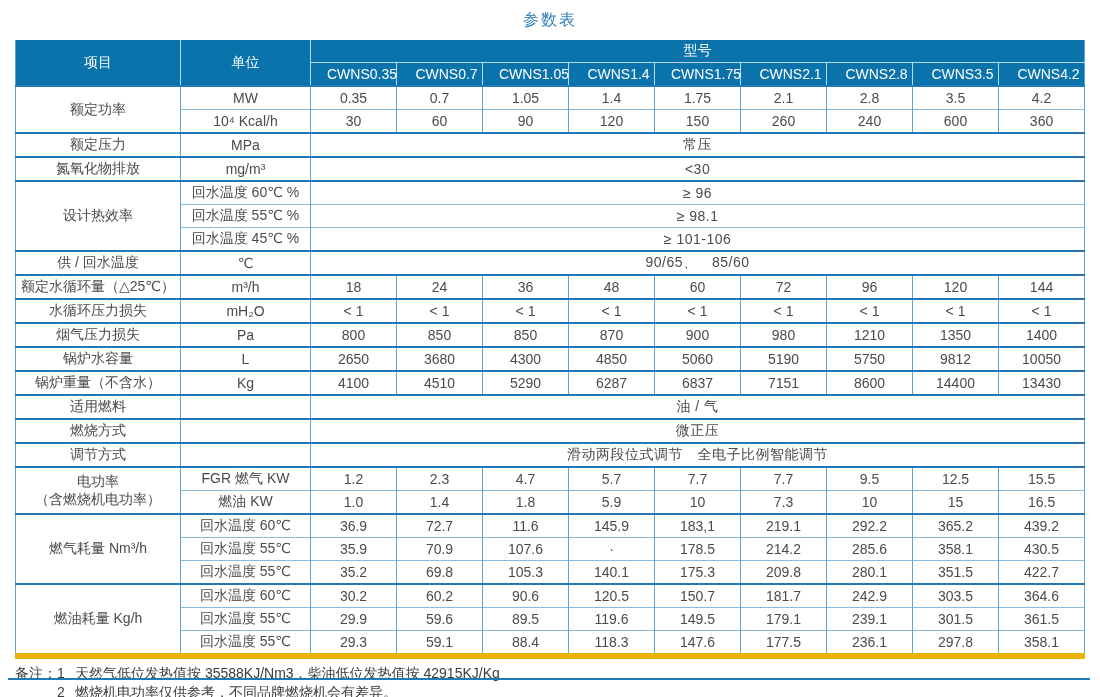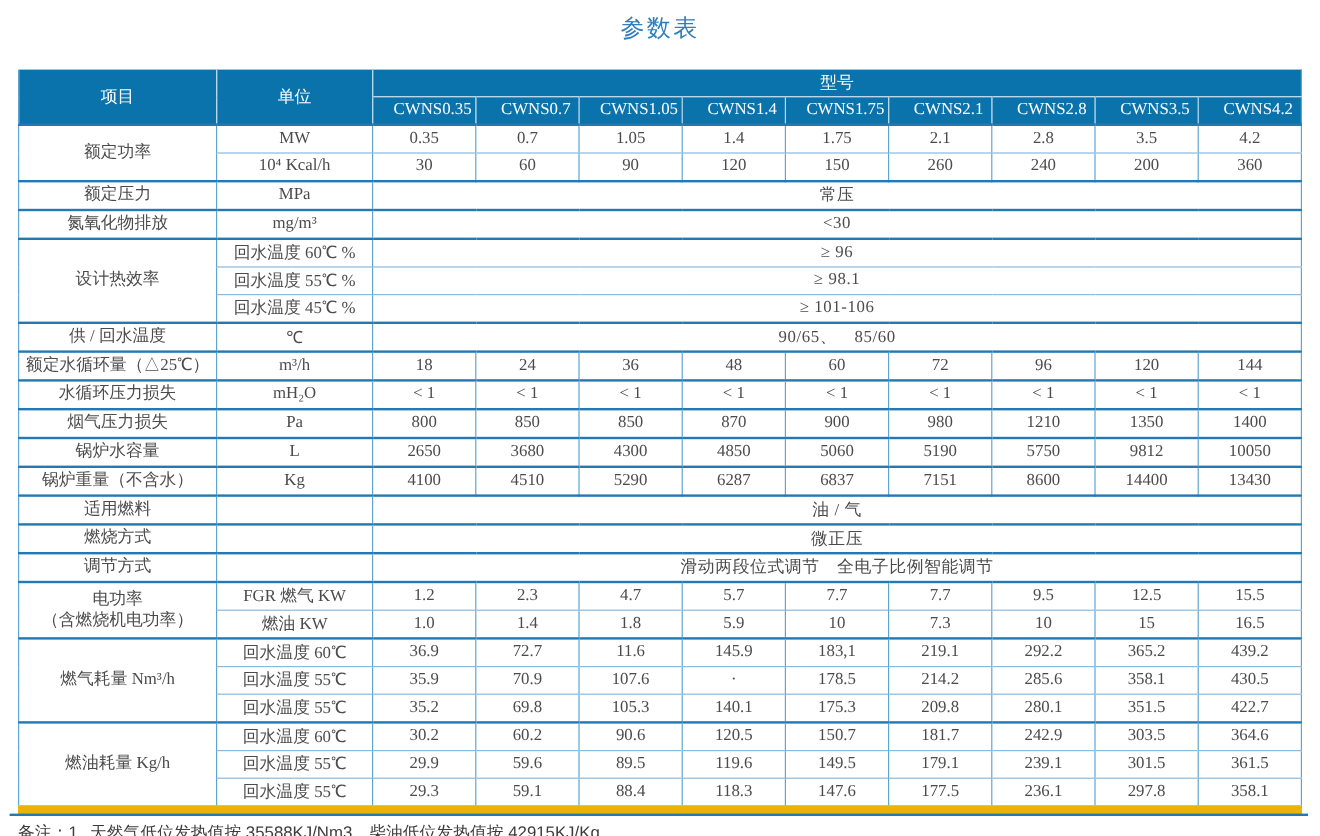--- a/index.html
+++ b/index.html
@@ -1,30 +1,29 @@
 <!DOCTYPE html>
 <html><head>
 <meta charset="utf-8">
 <style>
   html,body { margin:0; padding:0; background:#ffffff; }
   body { width:1100px; height:697px; font-family:"Liberation Sans","DejaVu Sans",sans-serif; }
   .page { position:relative; width:1100px; height:697px; background:#fff; overflow:hidden; }
 
   .title {
-    text-align:center; color:#2e7fbb; font-size:20px; font-weight:400;
+    text-align:center; color:#2e7fbb; font-size:16px; font-weight:400;
     padding:10px 0 9px 0; letter-spacing:2px;
   }
 
   table.ptable {
     border-collapse:collapse; table-layout:fixed;
-    width:1070px; margin:12px 0 0 15px;
+    width:1070px; margin:0 0 0 15px;
     font-size:14px; color:#4b4b4b;
     border-left:1px solid #5fa5d2; border-right:1px solid #5fa5d2;
-    border-bottom:8px solid #eab308;
-    font-family:Liberation Serif, serif;
+    border-bottom:6px solid #eab308;
   }
 
   
   th {
     background:#0b73ac; color:#ffffff; font-weight:400; font-size:14px;
     padding:0 2px; height:22px; text-align:center;
     border-left:1px solid #b9d8eb;
   }
   th.first { border-left:none; }
   th.model { border-top:1px solid #b9d8eb;padding-left:16px; }
@@ -108,21 +107,21 @@
     </tr>
     <tr>
       <td class="unit">10⁴ Kcal/h</td>
       <td>30</td>
       <td>60</td>
       <td>90</td>
       <td>120</td>
       <td>150</td>
       <td>260</td>
       <td>240</td>
-      <td>200</td>
+      <td>600</td>
       <td>360</td>
     </tr>
 
     <tr class="g">
       <td class="item">额定压力</td>
       <td class="unit">MPa</td>
       <td class="span-val" colspan="9">常压</td>
     </tr>
 
     <tr class="g">

